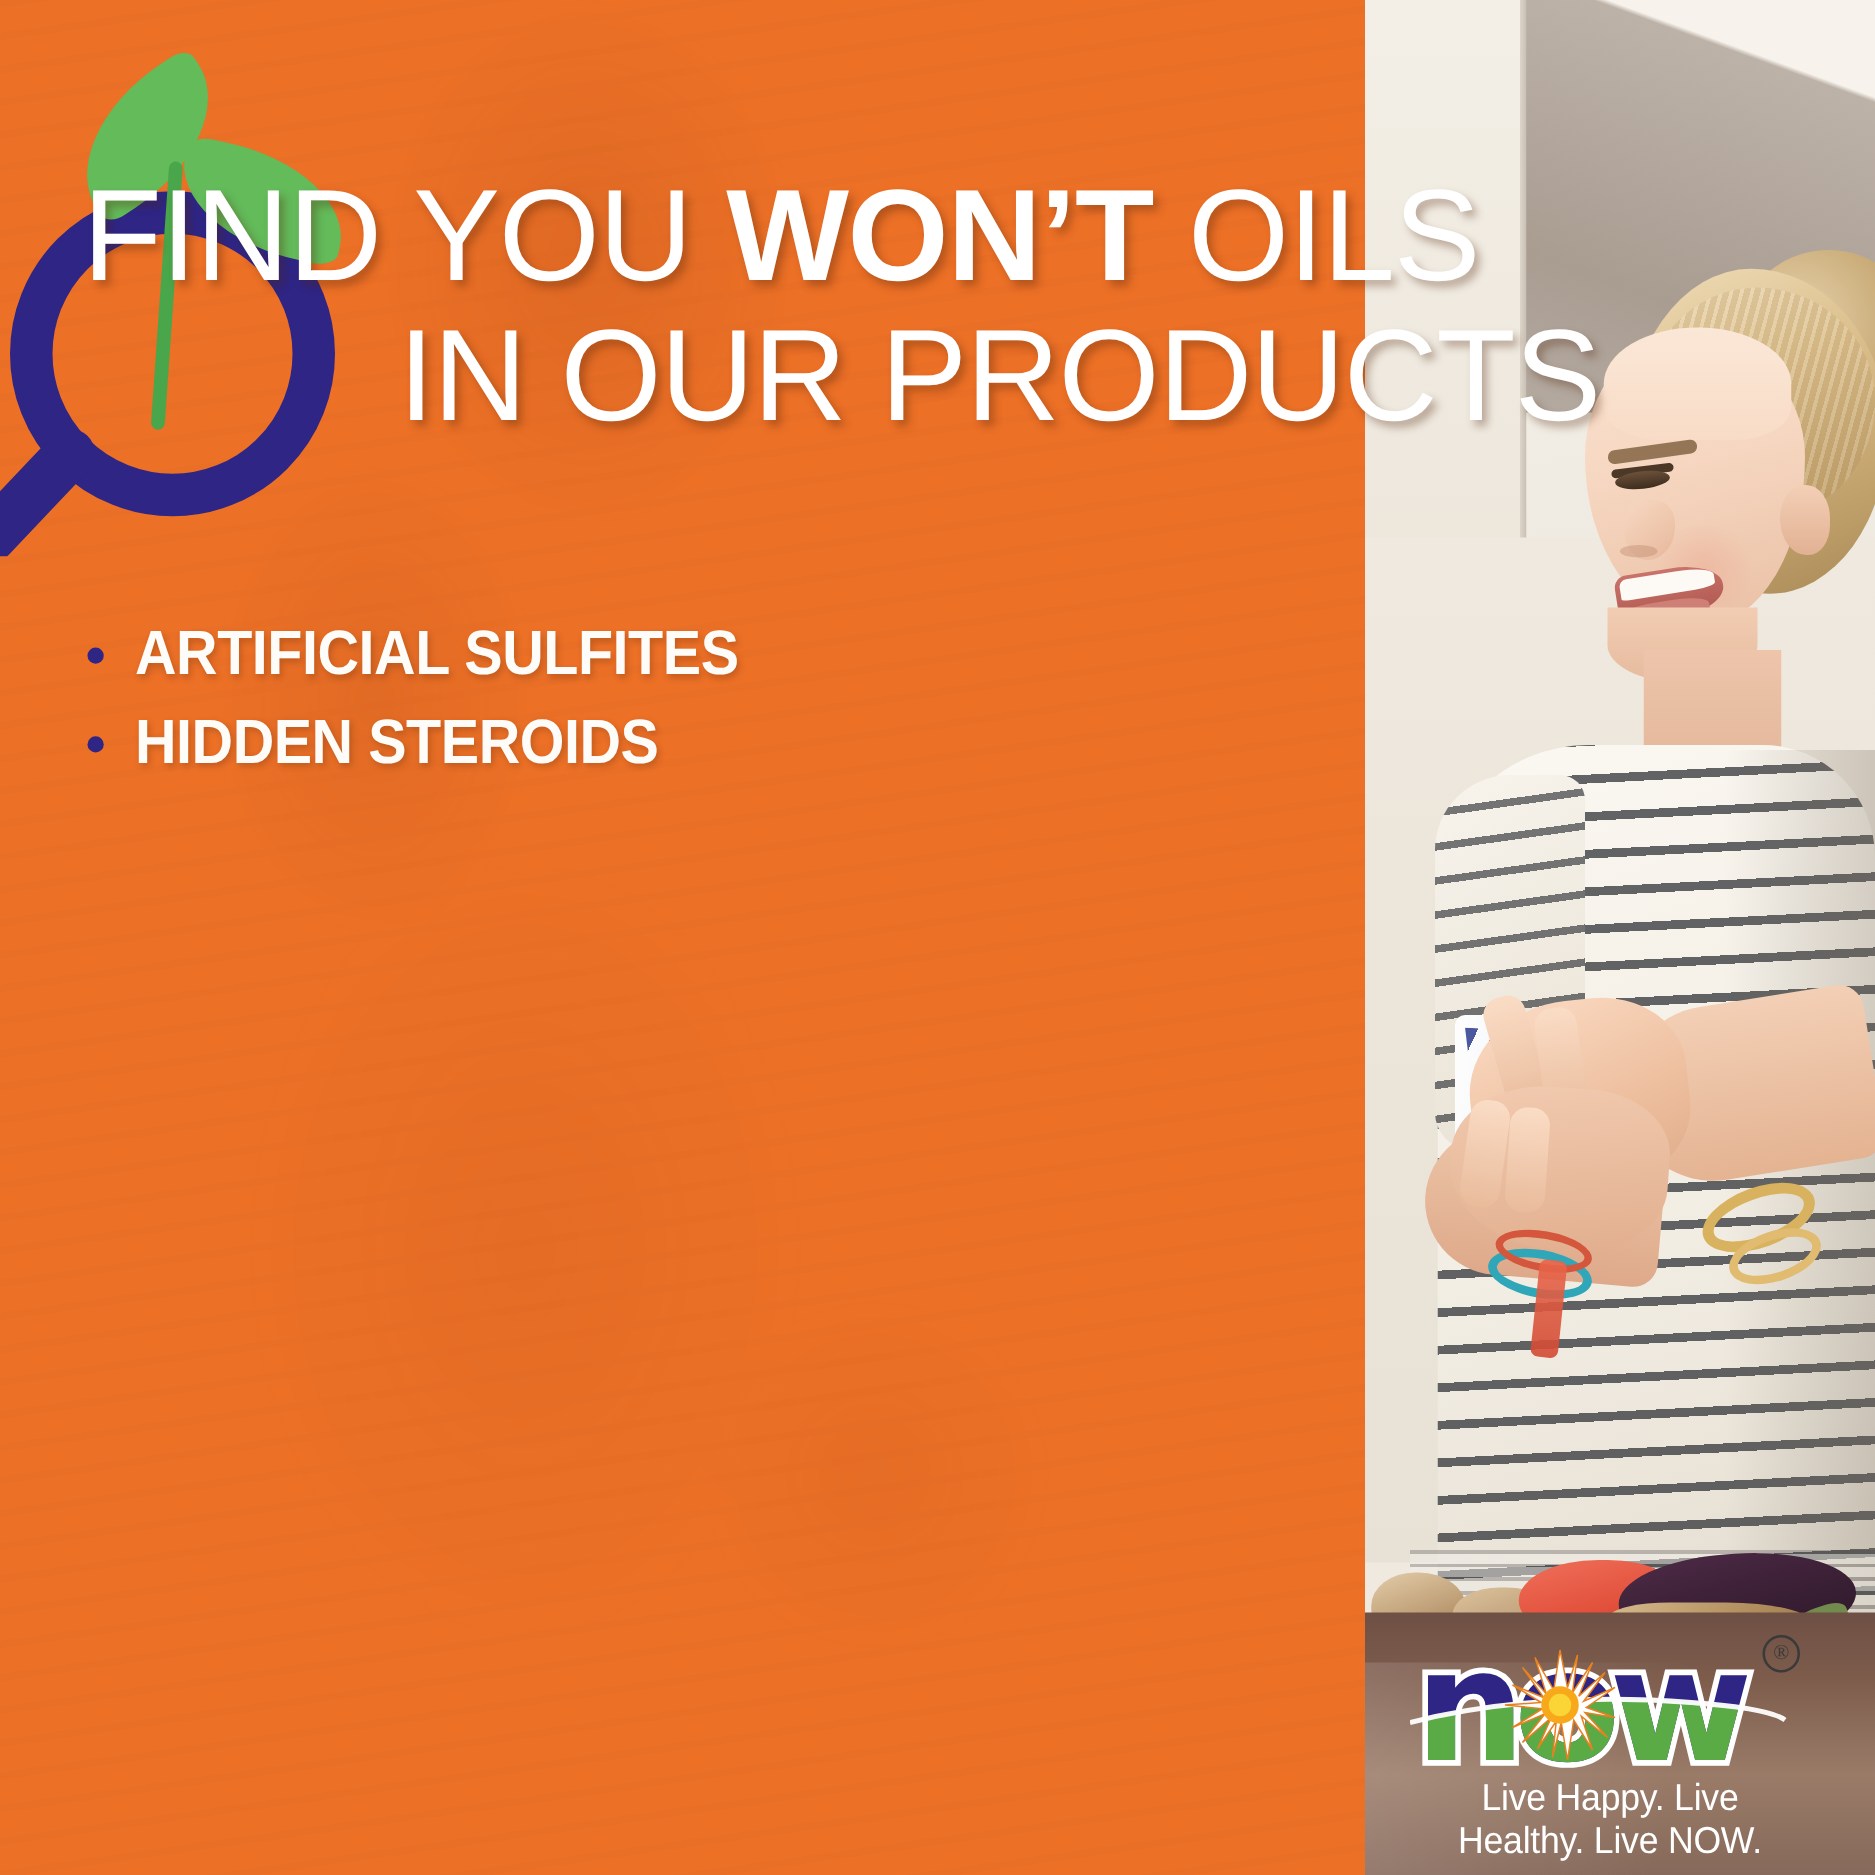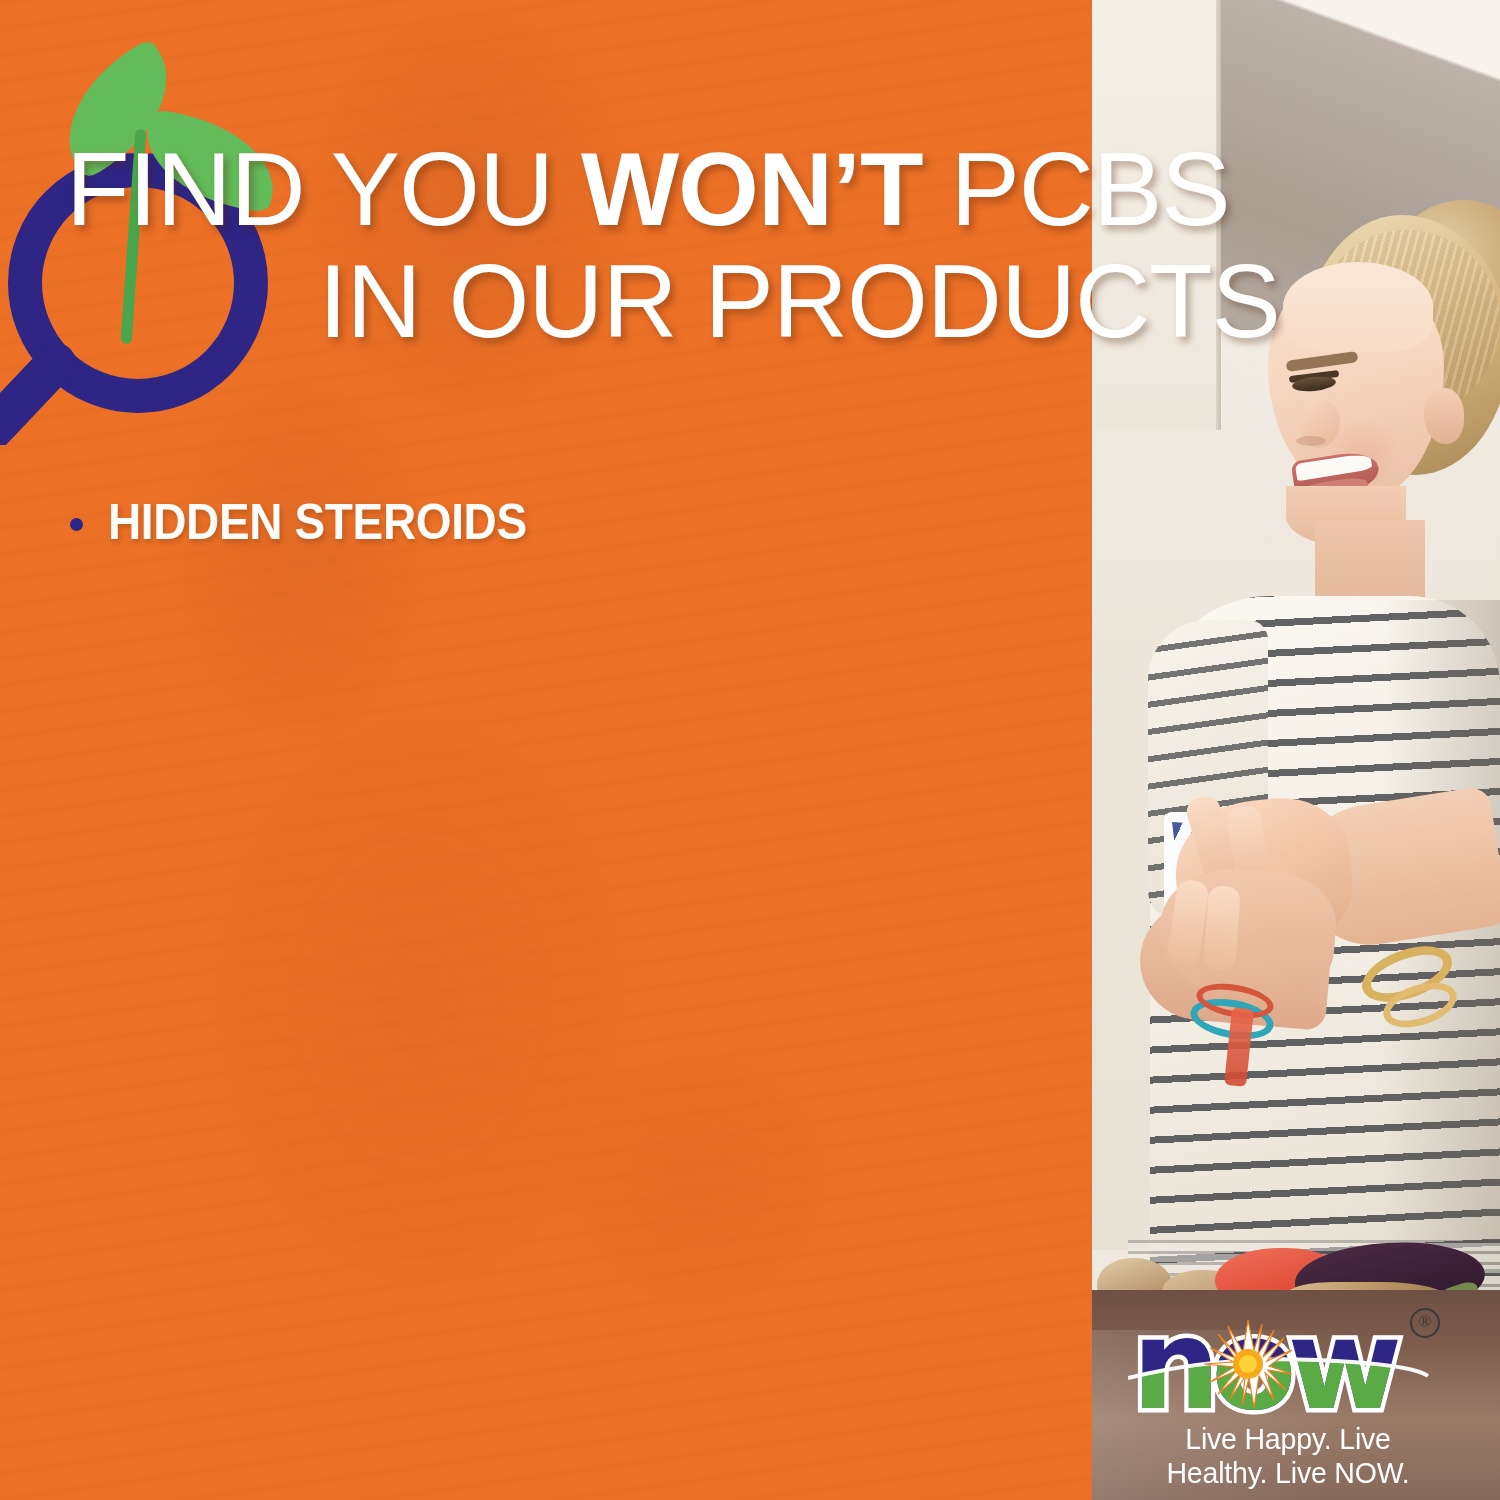--- a/index.html
+++ b/index.html
@@ -268,25 +268,29 @@
         <circle cx="168" cy="228" r="113" fill="none" stroke="#2E2585" stroke-width="34"></circle>
         <line x1="86" y1="308" x2="-20" y2="420" stroke="#2E2585" stroke-width="40" stroke-linecap="round"></line>
       </g>
     </svg>
     <div class="leaf leaf-1"></div>
     <div class="leaf leaf-2"></div>
     <div class="stem"></div>
   </div>
 
   <div class="headline">
-    <div class="hl-line hl1"><span>FIND YOU </span><span class="hl-bold">WON’T</span><span> PCBS</span></div>
+    <div class="hl-line hl1"><span>FIND YOU </span><span class="hl-bold">WON’T</span><span> OILS</span></div>
     <div class="hl-line hl2">IN OUR PRODUCTS</div>
   </div>
 
   <div class="bullets">
+    <div class="bullet-row">
+      <div class="bullet-dot"></div>
+      <div class="bullet-text">ARTIFICIAL SULFITES</div>
+    </div>
     <div class="bullet-row">
       <div class="bullet-dot"></div>
       <div class="bullet-text">HIDDEN STEROIDS</div>
     </div>
   </div>
 
   <div class="now-logo">
     <svg width="316" height="120" viewBox="0 0 316 120">
       <defs>
         <clipPath id="hillclip">

